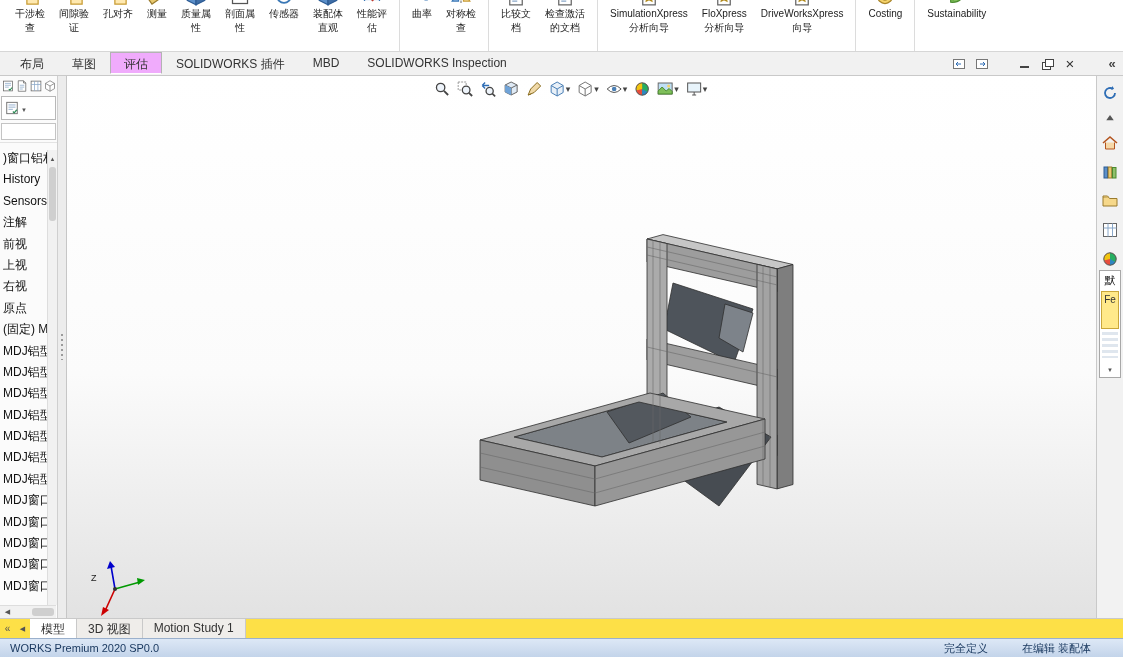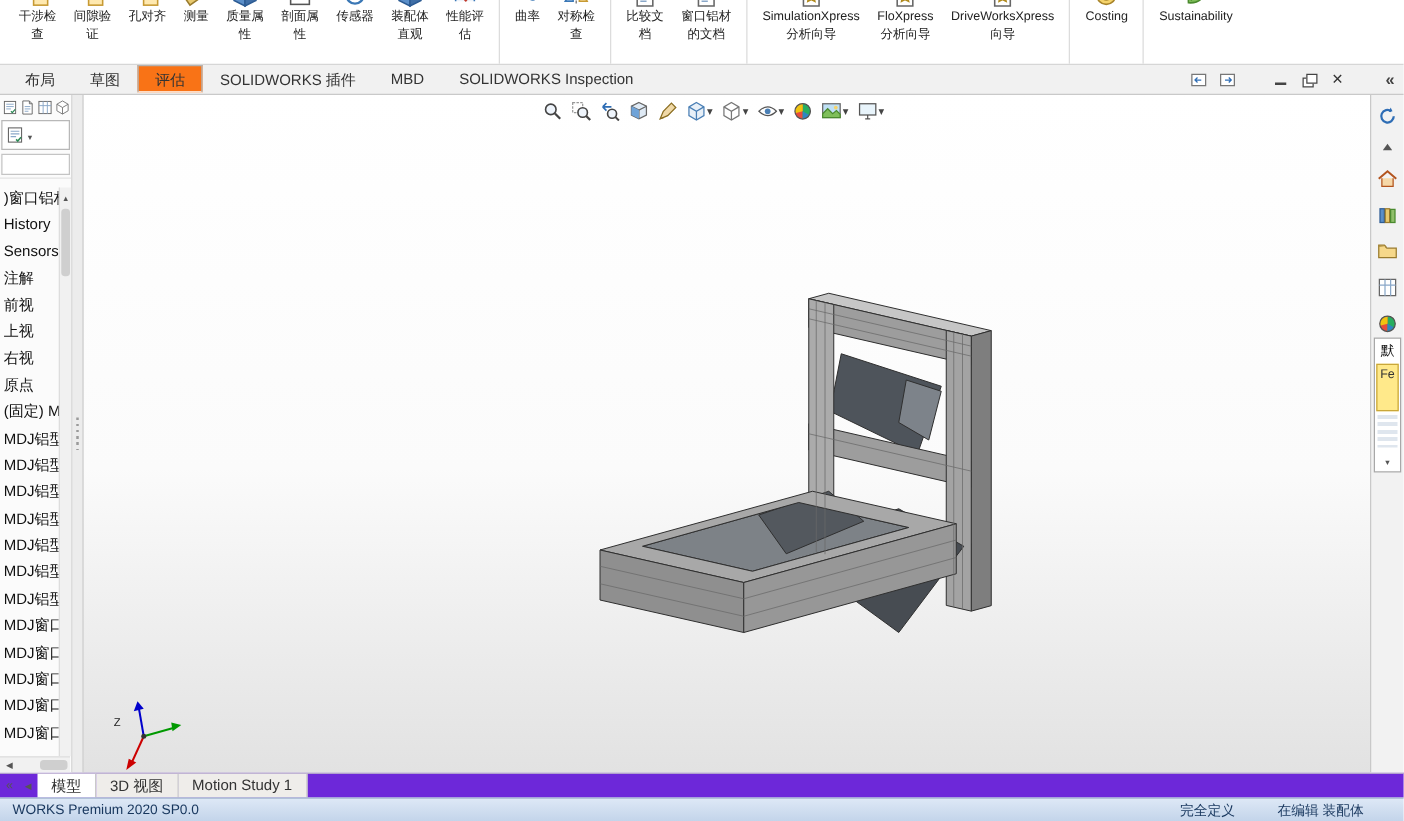--- a/index.html
+++ b/index.html
@@ -10,21 +10,21 @@
   .ribbon{height:51px;border-bottom:1px solid #d6d6d6;background:#fff;display:flex;align-items:flex-start;padding-left:8px;overflow:hidden}
   .tool{display:flex;flex-direction:column;align-items:center;padding:0 7px;margin-top:-14px;cursor:pointer}
   .tool .ic20{width:20px;height:20px;flex:none}
   .tool .lbl{font-size:10px;line-height:14px;text-align:center;white-space:pre-line;color:#222;margin-top:1px}
   .tool.divider{width:1px;min-width:0;padding:0;margin:0 5px;background:#dcdcdc;height:64px}
 
   
   .tabbar{height:23px;background:#f1f1f1;border-bottom:1px solid #c9c9c9;display:flex;align-items:flex-start;padding-left:6px;position:relative}
   .tabs{display:flex}
   .tab{padding:3px 13px 0 13px;color:#333;border:1px solid transparent;cursor:pointer;white-space:nowrap}
-  .tab.active{background:#f97316;border:1px solid #b3b3b3;border-bottom-color:#fff}
+  .tab.active{background:#f0abfc;border:1px solid #b3b3b3;border-bottom-color:#fff}
   .winctl{position:absolute;right:3px;top:0;height:23px;display:flex;align-items:center;gap:7px}
   .wbtn{width:16px;height:16px;display:flex;align-items:center;justify-content:center;cursor:pointer}
   .ic14{width:14px;height:14px}
   .ctl-min{position:relative}.ctl-min::after{content:"";width:9px;height:0;border-bottom:2px solid #444;margin-top:7px}
   .ctl-restore{position:relative}
   .ctl-restore::before{content:"";position:absolute;left:3px;top:6px;width:7px;height:6px;border:1px solid #444;background:#fff}
   .ctl-restore::after{content:"";position:absolute;left:6px;top:3px;width:7px;height:6px;border:1px solid #444;background:#fff}
   .ctl-close::after{content:"×";font-size:15px;line-height:14px;color:#333}
   .chev-expand::after{content:"«";font-size:13px;color:#444;font-weight:bold}
   .gap12{width:12px}
@@ -65,21 +65,21 @@
   
   .taskpane{width:26px;background:#f2f2f2;border-left:1px solid #c9c9c9;display:flex;flex-direction:column;align-items:center;padding-top:8px;gap:11px;position:relative}
   .tp-btn{width:18px;height:18px;display:flex;align-items:center;justify-content:center;cursor:pointer}
   .tp-btn.small{height:10px}
   .flyout{position:absolute;left:2px;top:194px;width:20px;background:#fff;border:1px solid #a8a8a8;display:flex;flex-direction:column;align-items:center;padding:2px 0;gap:3px}
   .fly-label{font-size:11px;color:#111}
   .fly-chip{width:16px;height:34px;background:#ffe98a;border:1px solid #c9a73a;font-size:10px;color:#333;display:flex;align-items:flex-start;justify-content:center;padding-top:2px;cursor:pointer}
   .fly-stripes{width:16px;height:26px;background:repeating-linear-gradient(#dfe6ee 0 3px,#fff 3px 6px)}
 
   
-  .bottombar{height:19px;background:#6d28d9;border-top:1px solid #c9c9c9;display:flex;align-items:stretch}
+  .bottombar{height:19px;background:#fde047;border-top:1px solid #c9c9c9;display:flex;align-items:stretch}
   .bb-arrow{width:15px;display:flex;align-items:center;justify-content:center;cursor:pointer;color:#555}
   .btabs{display:flex}
   .btab{padding:2px 11px 0 11px;border-right:1px solid #c9c9c9;background:#efedea;color:#333;cursor:pointer;white-space:nowrap}
   .btab.active{background:#ffffff}
 
   
   .statusbar{height:18px;background:linear-gradient(#dde8f6,#c3d4ea);border-top:1px solid #9ab0cc;display:flex;align-items:center;justify-content:space-between;padding:0 10px;font-size:11px;color:#17365d}
   .sb-right{display:flex;gap:34px;margin-right:22px}
 </style>
 </head>
@@ -335,21 +335,21 @@
           <use href="#page-icon"></use>
         </svg>
         <div class="lbl">比较文
 档</div>
       </div>
 
       <div class="tool">
         <svg class="ic20">
           <use href="#page-icon"></use>
         </svg>
-        <div class="lbl">窗口铝材
+        <div class="lbl">检查激活
 的文档</div>
       </div>
 
       <div class="tool divider">
         
         
       </div>
 
       <div class="tool">
         <svg class="ic20">

